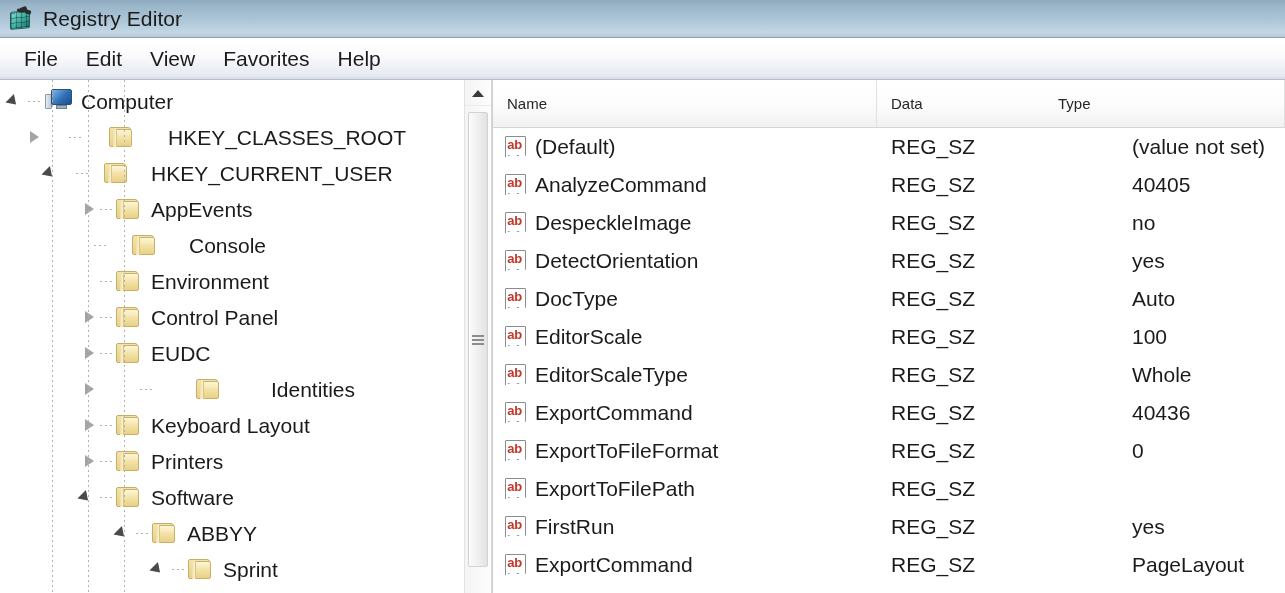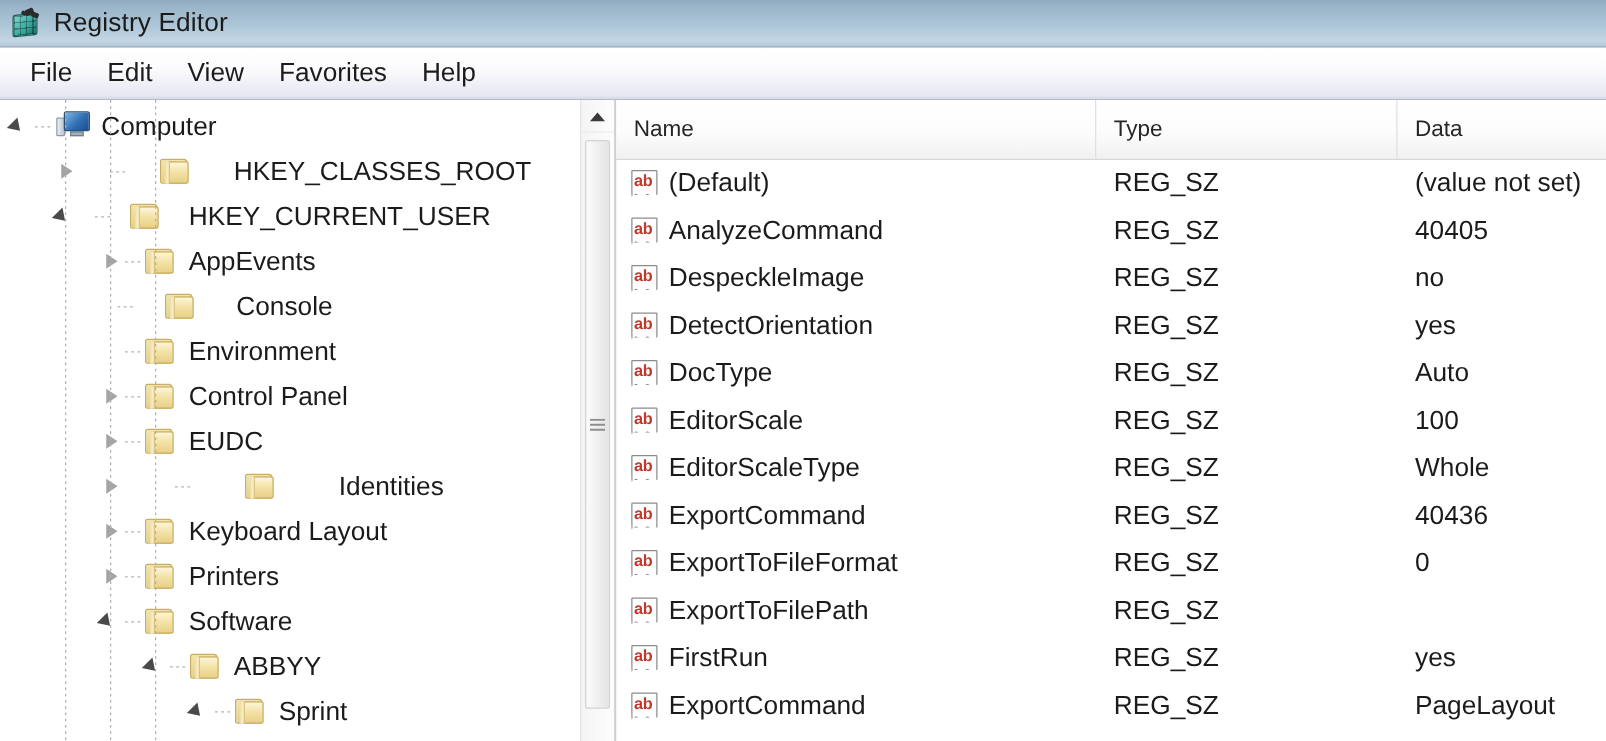--- a/index.html
+++ b/index.html
@@ -269,21 +269,21 @@
   }
   .list-header {
     height: 48px;
     flex: 0 0 48px;
     display: flex;
     background: linear-gradient(to bottom, #ffffff 0%, #fcfcfc 55%, #f1f1f1 100%);
     border-bottom: 1px solid #d6d6d6;
     align-items: center;
   }
   .hcell {
-    font-size: 18px;
+    font-size: 15px;
     color: #262626;
     padding-left: 14px;
     height: 100%;
     display: flex; align-items: center;
     border-right: 1px solid #e0e0e0;
     cursor: pointer;
     white-space: nowrap;
   }
   .hcell.name { width: 384px; flex: 0 0 384px; }
   .hcell.type { width: 241px; flex: 0 0 241px; }
@@ -369,21 +369,21 @@
           <div class="tree-row" style="padding-left: 6px;">
             <div class="expander expanded"></div>
             <div class="dots"></div>
             <div class="cicon">
               <div class="tower"></div>
               <div class="screen"></div>
               <div class="base"></div>
             </div>
             <div class="tree-label">Computer</div>
           </div>
-          <div class="tree-row" style="padding-left: 42px; gap: 24px;">
+          <div class="tree-row" style="padding-left: 23px; gap: 24px;">
             <div class="expander collapsed"></div>
             <div class="dots"></div>
             <div class="ficon">
               <div class="back"></div>
               <div class="front"></div>
               <div class="spine"></div>
             </div>
             <div class="tree-label">HKEY_CLASSES_ROOT</div>
           </div>
           <div class="tree-row" style="padding-left: 42px; gap: 12px;">
@@ -514,22 +514,22 @@
         <div class="sb-up"></div>
         <div class="sb-thumb">
           <div class="sb-grip"></div>
         </div>
       </div>
     </div>
 
     <div class="list-pane">
       <div class="list-header" id="listhead">
           <div class="hcell name">Name</div>
+          <div class="hcell data">Data</div>
           <div class="hcell type">Type</div>
-          <div class="hcell data">Data</div>
         </div>
       <div class="list-body" id="listbody">
           <div class="list-row">
             <div class="cell name">
               <div class="abicon">
                 <div class="page"></div>
                 <div class="tear"></div>
                 <div class="ab">ab</div>
               </div>
               <span>(Default)</span>

